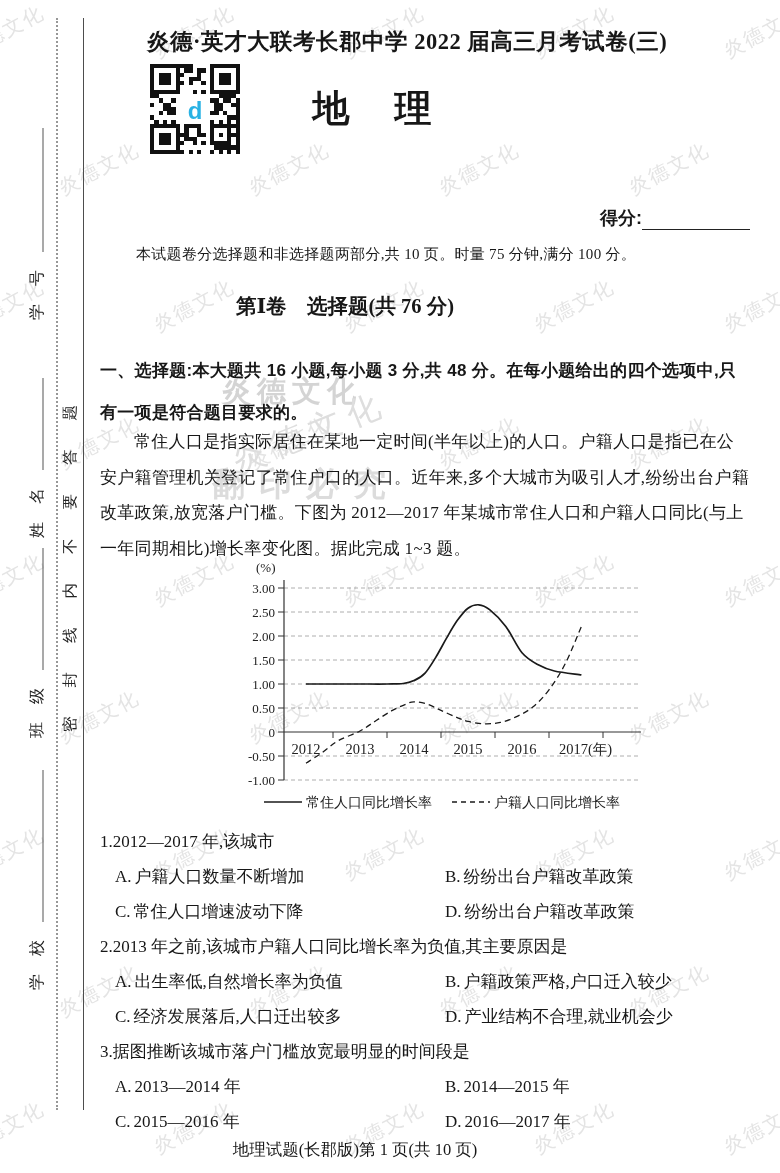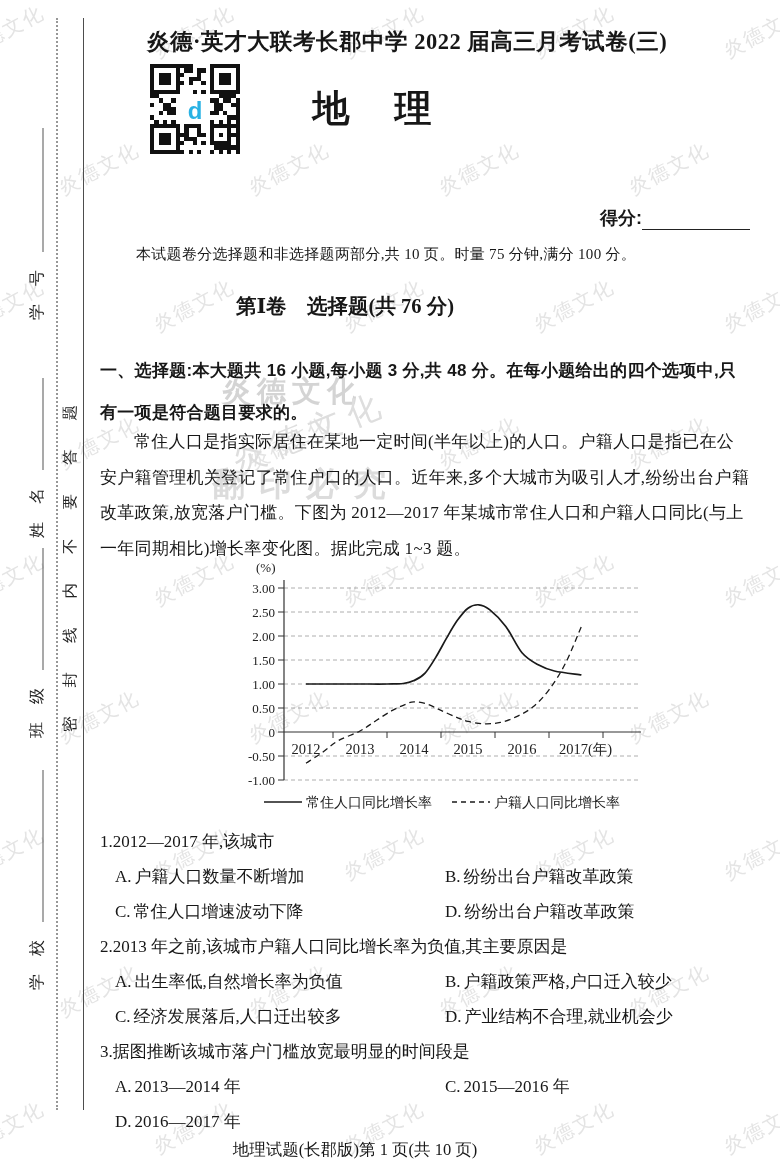--- a/index.html
+++ b/index.html
@@ -316,20 +316,21 @@
           <div class="opt"><span class="key">A.</span><span>出生率低,自然增长率为负值</span></div>
           <div class="opt"><span class="key">B.</span><span>户籍政策严格,户口迁入较少</span></div>
           <div class="opt"><span class="key">C.</span><span>经济发展落后,人口迁出较多</span></div>
           <div class="opt"><span class="key">D.</span><span>产业结构不合理,就业机会少</span></div>
         </div>
       </div>
       <div>
         <div class="stem"><span>3.</span><span>据图推断该城市落户门槛放宽最明显的时间段是</span></div>
         <div class="opts">
           <div class="opt"><span class="key">A.</span><span>2013—2014 年</span></div>
+          <div class="opt"><span class="key">B.</span><span>2014—2015 年</span></div>
           <div class="opt"><span class="key">C.</span><span>2015—2016 年</span></div>
           <div class="opt"><span class="key">D.</span><span>2016—2017 年</span></div>
         </div>
       </div>
     </div>
 
     <div class="page-footer">地理试题(长郡版)第 1 页(共 10 页)</div>
   </div>
 </div>
 

